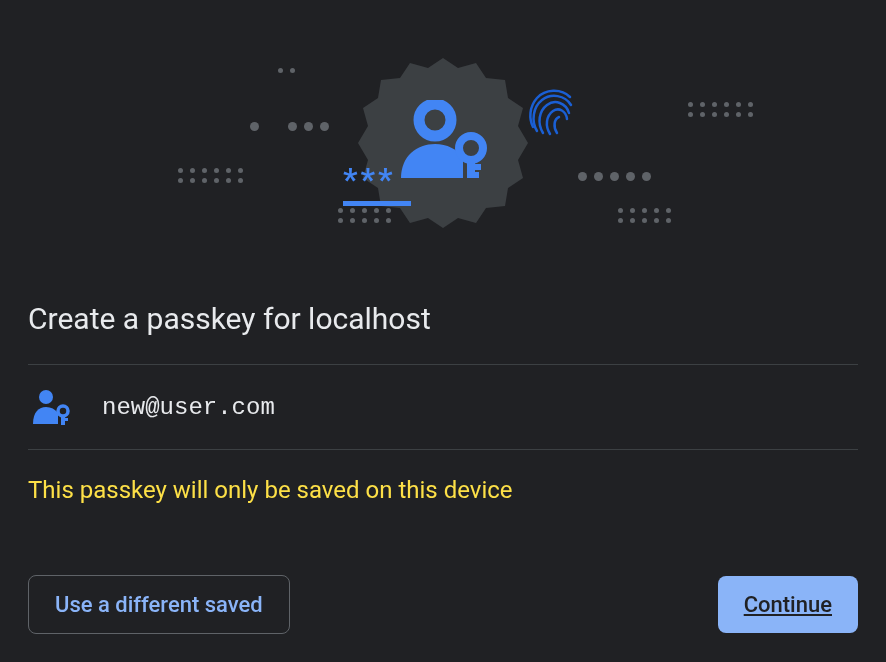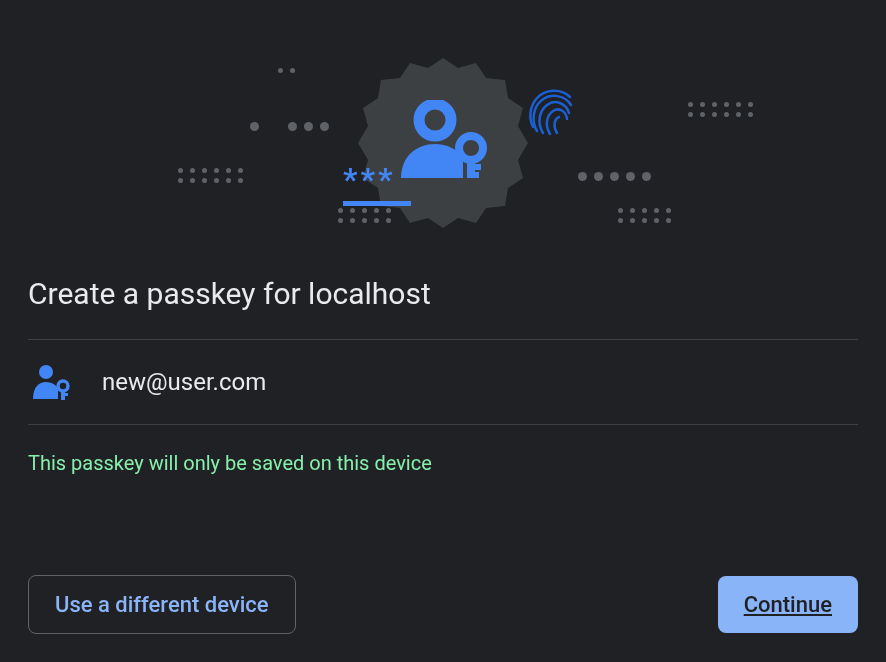--- a/index.html
+++ b/index.html
@@ -80,41 +80,42 @@
       background: #5f6368;
     }
     .dots.big span {
       width: 9px;
       height: 9px;
     }
     .title {
       font-size: 30px;
       font-weight: 400;
       color: #e8eaed;
-      margin-top: 18px;
+      margin-top: 43px;
       margin-bottom: 28px;
     }
     .user-row {
       display: flex;
       align-items: center;
       gap: 32px;
       padding: 24px 4px;
       border-top: 1px solid #3c4043;
       border-bottom: 1px solid #3c4043;
     }
     .user-icon {
       flex-shrink: 0;
     }
     .email {
       font-size: 24px;
       color: #e8eaed;
+      font-family: Liberation Mono, monospace;
     }
     .description {
-      font-size: 20px;
-      color: #86efac;
+      font-size: 24px;
+      color: #fde047;
       margin-top: 26px;
     }
     .buttons {
       margin-top: auto;
       display: flex;
       align-items: center;
       gap: 16px;
     }
     .spacer {
       flex: 1;
@@ -265,18 +266,18 @@
       <circle cx="31" cy="22" r="5" fill="none" stroke="#4285f4" stroke-width="3.5"></circle>
       <rect x="29" y="26" width="4" height="10" fill="#4285f4"></rect>
       <rect x="29" y="29" width="7" height="3" fill="#4285f4"></rect>
     </svg>
     <span class="email">new@user.com</span>
   </div>
 
   <p class="description">This passkey will only be saved on this device</p>
 
   <div class="buttons">
-    <button class="btn-secondary">Use a different device</button>
+    <button class="btn-secondary">Use a different saved</button>
     <div class="spacer"></div>
     <button class="btn-primary">Continue</button>
   </div>
 
 </div>
 
 </body></html>

